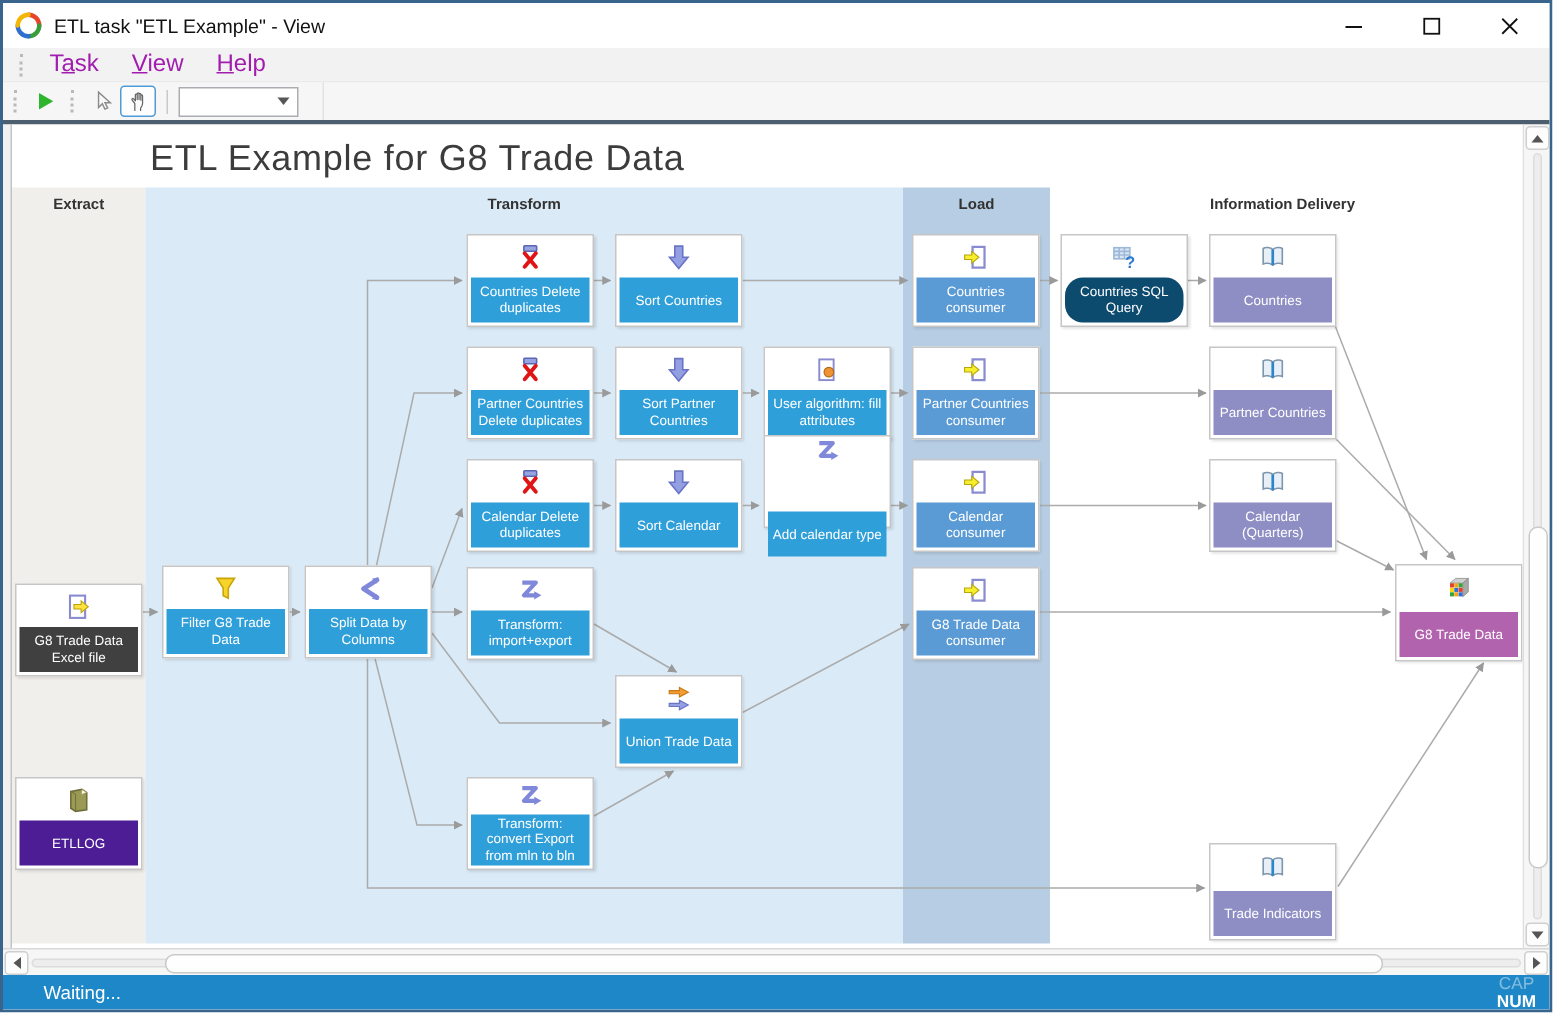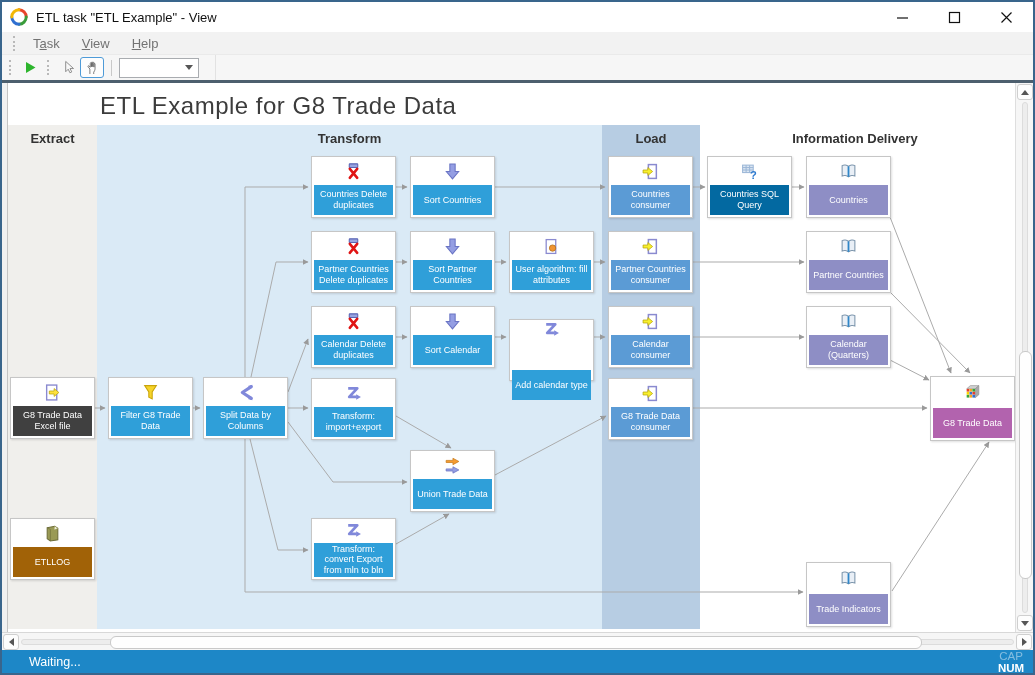--- a/index.html
+++ b/index.html
@@ -9,56 +9,56 @@
   
   .titlebar{ height:30px; background:#ffffff; display:flex; align-items:center; padding:0 8px; flex:0 0 auto; }
   .appicon{ width:18px; height:18px; margin-right:8px; }
   .title-text{ font-size:13px; color:#111; }
   .win-btns{ margin-left:auto; display:flex; align-items:center; gap:30px; padding-right:8px; }
   .win-btn{ width:22px; height:22px; display:flex; align-items:center; justify-content:center; cursor:default; }
 
   
   .menubar{ height:23px; background:#f2f2f2; display:flex; align-items:center; padding-left:6px; flex:0 0 auto; border-bottom:1px solid #eaeaea;}
   .grip{ width:4px; height:15px; border-left:2px dotted #b9b9b9; margin:0 5px; }
-  .menu-item{ font-size:13px; color:#737373; padding:3px 11px; }
+  .menu-item{ font-size:16px; color:#a21caf; padding:3px 11px; }
   .menu-item .u{ text-decoration:underline; }
 
   
   .toolbar{ height:25px; background:#f6f6f6; display:flex; align-items:center; padding-left:2px; flex:0 0 auto; }
   .tool-strip{ display:flex; align-items:center; height:100%; width:212px; border-right:1px solid #e2e2e2; background:#f6f6f6; }
   .tbtn{ width:24px; height:21px; display:flex; align-items:center; justify-content:center; border:1px solid transparent; border-radius:3px; }
   .tbtn.selected{ border:1px solid #4e9bd8; background:#fdfdfd; }
   .tsep{ width:1px; height:16px; background:#c9c9c9; margin:0 7px; }
   .combo{ width:80px; height:20px; background:#fff; border:1px solid #a9acb0; display:flex; align-items:center; justify-content:flex-end; padding-right:5px; }
   .combo .caret{ width:0; height:0; border-left:4px solid transparent; border-right:4px solid transparent; border-top:5px solid #565656; }
   .top-edge{ height:3px; background:#4d5f6e; flex:0 0 auto; }
 
   
   .body{ flex:1 1 auto; display:flex; min-height:0; }
   .left-edge{ width:6px; background:#f1f1f1; border-right:1px solid #c4c4c4; flex:0 0 auto;}
   .canvas{ position:relative; flex:1 1 auto; background:#ffffff; overflow:hidden; }
   .band{ position:absolute; top:42px; height:504px; }
   .band-extract{ left:0; width:89px; background:#f0efec; }
   .band-transform{ left:89px; width:505px; background:#daeaf6; }
   .band-load{ left:594px; width:98px; background:#b7cde3; }
-  .col-header{ position:absolute; top:48px; font-size:13px; font-weight:bold; color:#333; text-align:center; }
+  .col-header{ position:absolute; top:48px; font-size:10px; font-weight:bold; color:#333; text-align:center; }
   .canvas-title{ position:absolute; left:92px; top:9px; font-size:24px; color:#3c3c3c; letter-spacing:.5px; }
 
   
   .node{ position:absolute; width:85px; height:62px; background:#fff; border:1px solid #c6c6c6; box-shadow:1px 1px 2px rgba(0,0,0,.13); display:flex; flex-direction:column; z-index:2; }
   .node .icon-area{ flex:1 1 auto; display:flex; align-items:center; justify-content:center; min-height:18px; }
   .node .nlabel{ margin:0 2px 2px 2px; min-height:30px; display:flex; align-items:center; justify-content:center; text-align:center; font-size:9px; line-height:1.2; color:#fff; padding:1px 2px; }
   .node.h65{ height:65px; }
   .nlabel.c-blue{ background:#2f9fd9; }
   .nlabel.c-consumer{ background:#5b9bd5; }
   .nlabel.c-purple{ background:#8e8ec5; }
   .nlabel.c-magenta{ background:#b263ae; }
-  .nlabel.c-gray{ background:#0369a1; }
+  .nlabel.c-gray{ background:#0c4a6e;border-radius:12px; }
   .nlabel.c-dark{ background:#404040; }
-  .nlabel.c-light{ background:#a16207; }
+  .nlabel.c-light{ background:#4c1d95; }
   .wires{ position:absolute; left:0; top:0; z-index:1; pointer-events:none; }
   .ni{ width:17px; height:17px; }
 
   
   .vscroll{ width:18px; flex:0 0 auto; background:#f6f6f6; border-left:1px solid #dedede; display:flex; flex-direction:column; align-items:center; }
   .hscroll{ height:18px; flex:0 0 auto; background:#f6f6f6; border-top:1px solid #d8d8d8; display:flex; align-items:center; position:relative; }
   .sbtn{ width:16px; height:16px; background:#fdfdfd; border:1px solid #cfcfcf; border-radius:3px; display:flex; align-items:center; justify-content:center; flex:0 0 auto; margin:1px; }
   .tri-up{ width:0;height:0;border-left:4px solid transparent;border-right:4px solid transparent;border-bottom:5px solid #555; }
   .tri-down{ width:0;height:0;border-left:4px solid transparent;border-right:4px solid transparent;border-top:5px solid #555; }
   .tri-left{ width:0;height:0;border-top:4px solid transparent;border-bottom:4px solid transparent;border-right:5px solid #555; }
@@ -318,30 +318,30 @@
         <div class="nlabel c-blue">Calendar Delete duplicates</div>
       </div>
       <div class="node" style="left:402px;top:223px;">
         <div class="icon-area">
             <svg class="ni">
               <use href="#i-sort"></use>
             </svg>
           </div>
         <div class="nlabel c-blue">Sort Calendar</div>
       </div>
-      <div class="node" style="left:501px;top:236px;gap:32px;">
+      <div class="node" style="left:501px;top:207px;gap:32px;">
         <div class="icon-area">
             <svg class="ni">
               <use href="#i-transform"></use>
             </svg>
           </div>
         <div class="nlabel c-blue">Add calendar type</div>
       </div>
 
-      <div class="node" style="left:2px;top:294px;">
+      <div class="node" style="left:2px;top:306px;">
         <div class="icon-area">
             <svg class="ni">
               <use href="#i-docout"></use>
             </svg>
           </div>
         <div class="nlabel c-dark">G8 Trade Data Excel file</div>
       </div>
       <div class="node" style="left:100px;top:294px;">
         <div class="icon-area">
             <svg class="ni">

